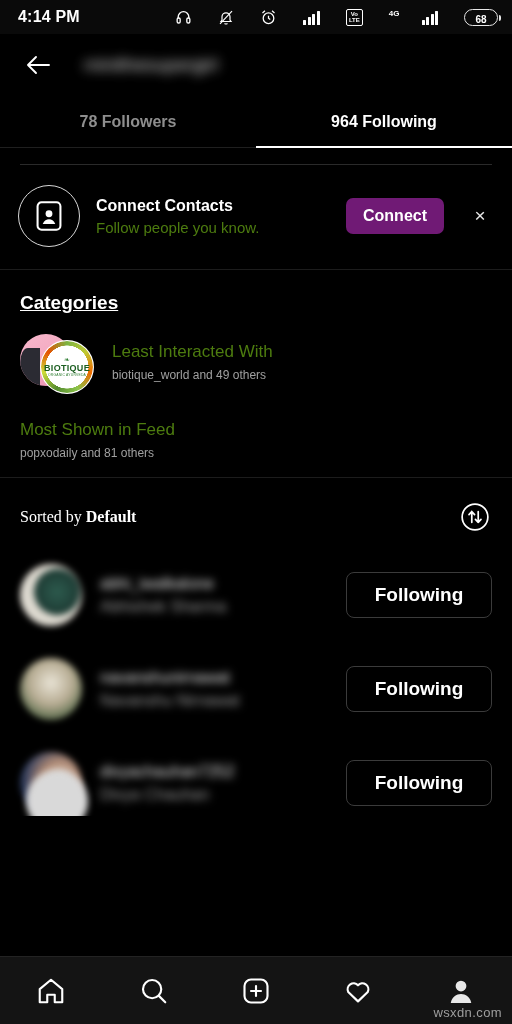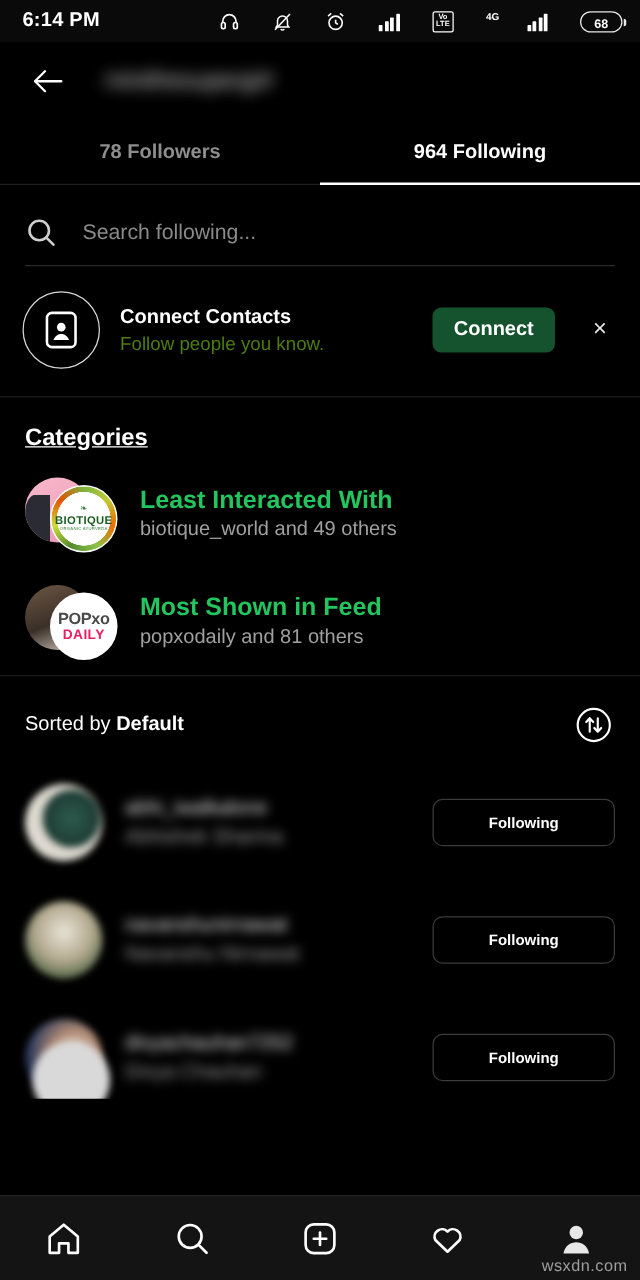--- a/index.html
+++ b/index.html
@@ -70,21 +70,21 @@
   
   .connect-row { display:flex; align-items:center; padding:20px 18px 22px 18px; gap:16px; }
   .contact-circle {
     width:62px; height:62px; border-radius:50%; border:1.6px solid #d8d8d8;
     display:flex; align-items:center; justify-content:center; flex:none;
   }
   .connect-text { flex:1; min-width:0; }
   .connect-title { color:#fff; font-size:16px; font-weight:bold; line-height:22px; }
   .connect-sub { color:#4d7c0f; font-size:15px; line-height:21px; }
   .connect-btn {
-    background:#14532d; color:#fff; border:none; border-radius:7px;
+    background:#701a75; color:#fff; border:none; border-radius:7px;
     font-size:16px; font-weight:bold; padding:9px 17px; cursor:pointer;
     font-family:"Liberation Sans", sans-serif;
   }
   .dismiss-x {
     width:28px; display:flex; align-items:center; justify-content:center;
     color:#e6e6e6; font-size:19px; cursor:pointer; margin-left:6px;
   }
   .divider { height:1px; background:#1c1c1c; }
 
   
@@ -107,41 +107,41 @@
       conic-gradient(from 0deg,#7cb342,#c0ca33,#ef6c00,#8bc34a,#558b2f,#cddc39,#e65100,#7cb342) border-box;
     -webkit-mask: radial-gradient(circle, transparent 58%, #000 59%);
             mask: radial-gradient(circle, transparent 58%, #000 59%);
   }
   .biotique-txt { color:#1b5e20; font-size:9px; font-weight:bold; letter-spacing:.3px; z-index:2; }
   .biotique-sub { color:#2e7d32; font-size:3.4px; letter-spacing:.2px; z-index:2; }
   .leafmark { font-size:7px; color:#2e7d32; z-index:2; line-height:6px; }
   .popxo-1 { font-size:13px; font-weight:bold; color:#4a4a4a; letter-spacing:-.3px; line-height:14px; }
   .popxo-2 { font-size:11px; font-weight:bold; color:#e91e63; letter-spacing:.3px; line-height:12px; }
   .cat-text { flex:1; min-width:0; }
-  .cat-title { color:#22c55e; font-size:20px; font-weight:bold; line-height:24px; }
-  .cat-sub { color:#a0a0a0; font-size:16px; line-height:23px; }
+  .cat-title { color:#4d7c0f; font-size:17px; font-weight:normal; line-height:24px; }
+  .cat-sub { color:#a0a0a0; font-size:12px; line-height:23px; }
 
   
   .sorted-row { display:flex; align-items:center; justify-content:space-between; padding:22px 20px 14px 20px; }
-  .sorted-text { color:#fff; font-size:16px; }
+  .sorted-text { color:#fff; font-size:16px;font-family:Liberation Serif, serif; }
   .sorted-text b { font-weight:bold; }
   .sort-icon-btn { width:34px; height:34px; display:flex; align-items:center; justify-content:center; cursor:pointer; }
 
   
   .user-row { display:flex; align-items:center; padding:8px 20px; gap:18px; height:94px; }
   .user-av {
     width:62px; height:62px; border-radius:50%; flex:none; overflow:hidden;
     filter:blur(3px);
   }
   .user-text { flex:1; min-width:0; filter:blur(4.2px); }
   .user-name { color:#e8e8e8; font-size:16px; font-weight:500; line-height:23px; }
   .user-full { color:#9a9a9a; font-size:16px; line-height:23px; }
   .following-btn {
     border:1px solid #3b3b3b; background:transparent; color:#fff;
-    font-size:12px; font-weight:bold; border-radius:8px;
+    font-size:19px; font-weight:bold; border-radius:8px;
     padding:11px 0; width:146px; cursor:pointer; flex:none;
     font-family:"Liberation Sans", sans-serif;
   }
   .partial-av {
     position:absolute; left:26px; bottom:-16px; width:62px; height:62px;
     border-radius:50%; background:#d9d9d9; filter:blur(3px);
   }
   .list-clip { position:relative; overflow:hidden; height:268px; }
 
   
@@ -155,21 +155,21 @@
     position:absolute; right:10px; bottom:4px; color:#9e9e9e;
     font-size:13px; letter-spacing:.4px; pointer-events:none;
   }
 </style>
 </head>
 <body>
 
 <div class="phone">
 
   <div class="statusbar">
-    <div class="status-time">6:14 PM</div>
+    <div class="status-time">4:14 PM</div>
     <div class="status-icons">
       <svg width="17" height="16" viewBox="0 0 24 24">
         <path d="M4 14v-2a8 8 0 0 1 16 0v2" fill="none" stroke="#fff" stroke-width="2"></path>
         <rect x="2.5" y="13.5" width="4.5" height="7.5" rx="2" fill="none" stroke="#fff" stroke-width="2"></rect>
         <rect x="17" y="13.5" width="4.5" height="7.5" rx="2" fill="none" stroke="#fff" stroke-width="2"></rect>
       </svg>
       <svg width="16" height="17" viewBox="0 0 24 24">
         <path d="M18 16V11a6 6 0 0 0-12 0v5l-1.5 2h15L18 16z" fill="none" stroke="#fff" stroke-width="1.8"></path>
         <path d="M10 20.5a2.2 2.2 0 0 0 4 0" fill="none" stroke="#fff" stroke-width="1.8"></path>
         <line x1="3" y1="21.5" x2="21" y2="2.5" stroke="#fff" stroke-width="1.8"></line>
@@ -210,27 +210,20 @@
     </div>
     <div class="title-user">minithesupergirl</div>
   </div>
 
   <div class="tabs">
     <div class="tab">78 Followers</div>
     <div class="tab active">964 Following</div>
   </div>
 
   <div class="search-wrap">
-    <div class="search-row">
-      <svg width="26" height="26" viewBox="0 0 24 24">
-        <circle cx="10.5" cy="10.5" r="7.2" fill="none" stroke="#cfcfcf" stroke-width="1.9"></circle>
-        <line x1="15.8" y1="15.8" x2="21" y2="21" stroke="#cfcfcf" stroke-width="1.9" stroke-linecap="round"></line>
-      </svg>
-      <input class="search-input" type="text" placeholder="Search following..." style="">
-    </div>
     <div class="search-underline"></div>
   </div>
 
   <div class="connect-row">
     <div class="contact-circle">
       <svg width="28" height="32" viewBox="0 0 24 28">
         <rect x="2" y="2" width="20" height="24" rx="3.5" fill="none" stroke="#fff" stroke-width="1.8"></rect>
         <circle cx="12" cy="12" r="3" fill="#fff"></circle>
         <path d="M6.5 21c1.2-3 3.4-4.2 5.5-4.2S16.3 18 17.5 21z" fill="#fff"></path>
       </svg>
@@ -258,27 +251,20 @@
         <div class="biotique-sub">ORGANIC AYURVEDA</div>
       </div>
     </div>
     <div class="cat-text">
       <div class="cat-title">Least Interacted With</div>
       <div class="cat-sub">biotique_world and 49 others</div>
     </div>
   </div>
 
   <div class="cat-row">
-    <div class="cat-avatars">
-      <div class="av-back" style="background:linear-gradient(160deg,#6d5744 0%,#3a2f28 55%,#d9cfc4 100%);"></div>
-      <div class="av-front">
-        <div class="popxo-1">POPxo</div>
-        <div class="popxo-2">DAILY</div>
-      </div>
-    </div>
     <div class="cat-text">
       <div class="cat-title">Most Shown in Feed</div>
       <div class="cat-sub">popxodaily and 81 others</div>
     </div>
   </div>
 
   <div class="divider"></div>
 
   <div class="sorted-row">
     <div class="sorted-text">

